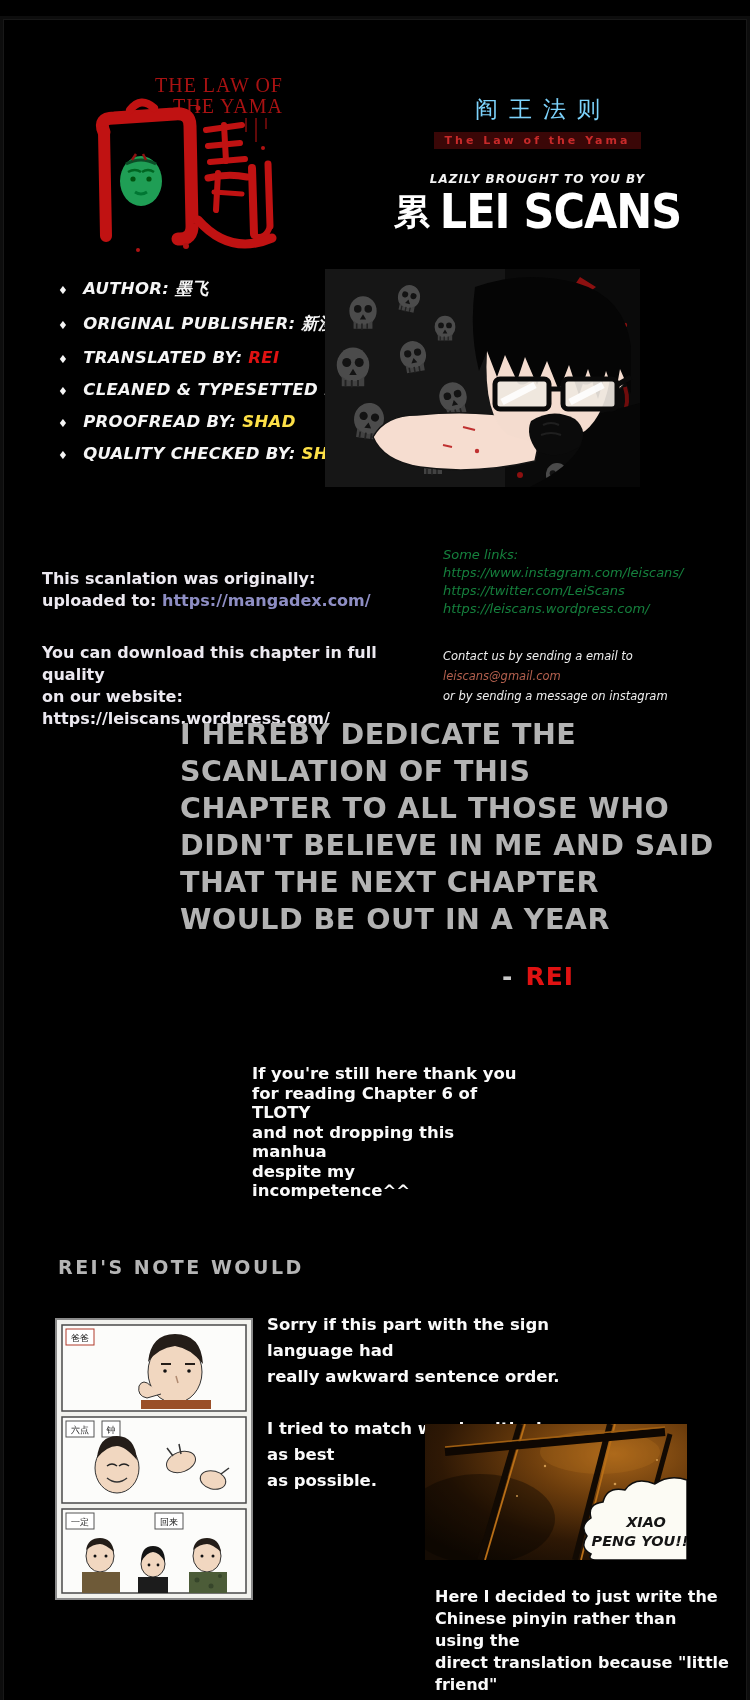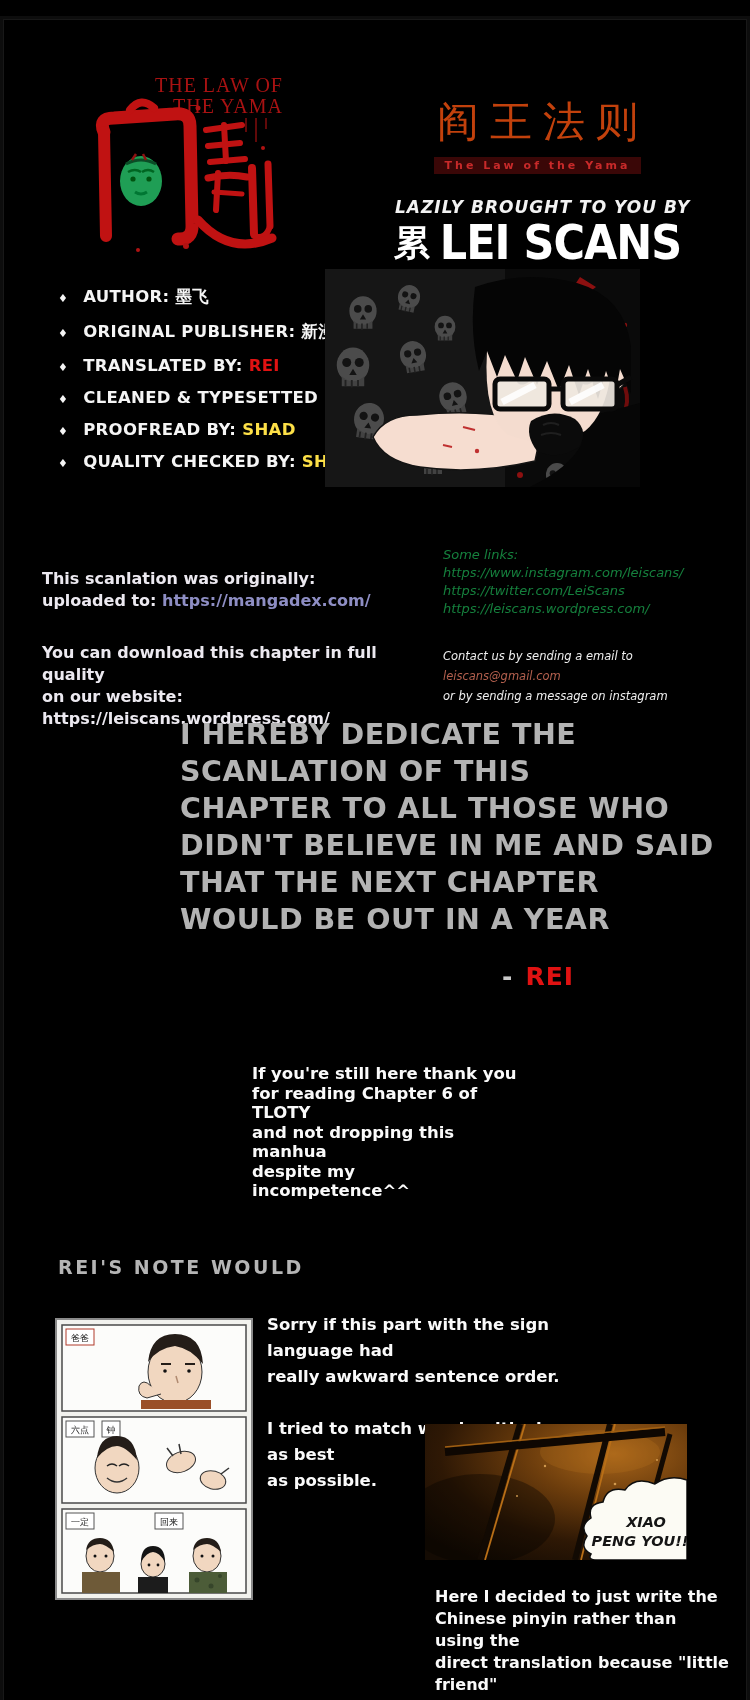--- a/index.html
+++ b/index.html
@@ -3,32 +3,32 @@
 <meta charset="utf-8">
 <style>
   html,body{margin:0;padding:0;background:#000;}
   .page{position:relative;width:750px;height:1700px;margin:16px auto;background:#000;
         overflow:hidden;font-family:"DejaVu Sans",sans-serif;
         box-shadow:inset 0 0 0 3px #0d0d0d, inset 0 0 0 4px #181818;}
   .abs{position:absolute;}
 
   
   .hdr{left:395px;top:78px;width:285px;text-align:center;}
-  .cn-title{font-size:42px;color:#c2410c;letter-spacing:11px;padding-left:11px;white-space:nowrap;}
+  .cn-title{font-size:23px;color:#7dd3fc;letter-spacing:11px;padding-left:11px;white-space:nowrap;}
   .subtitle{display:inline-block;margin-top:7px;background:#3a0707;color:#c82a2a;
             font-weight:bold;font-size:11px;letter-spacing:3px;padding:2px 11px;}
   .tagline{margin-top:23px;font-style:italic;font-weight:bold;color:#f2f2f2;
-           font-size:17px;letter-spacing:1px;white-space:nowrap;}
+           font-size:12px;letter-spacing:1px;white-space:nowrap;}
   .group{margin-top:4px;color:#fff;display:flex;align-items:center;justify-content:center;gap:10px;}
   .group-cjk{font-size:36px;font-weight:bold;line-height:1;}
   .group-name{font-size:43px;font-weight:bold;letter-spacing:-1px;line-height:1;
               transform:scaleY(1.12);transform-origin:center;white-space:nowrap;}
 
   
-  .credits{left:58px;top:270px;}
+  .credits{left:58px;top:262px;font-style:italic;}
   .credit-item{margin-bottom:13px;color:#f5f5f5;font-weight:bold;font-size:16.5px;
                letter-spacing:.3px;white-space:nowrap;}
   .bullet{font-size:11px;margin-right:9px;}
   .val-white{color:#f5f5f5;} .val-red{color:#e01212;} .val-magenta{color:#fde047;}
 
   
   .upload{left:42px;top:552px;width:345px;font-size:16px;font-weight:bold;
           color:#ece9f0;line-height:22px;}
   .upload .para2{margin-top:30px;}
   .link-purple{color:#8e8ec4;}

